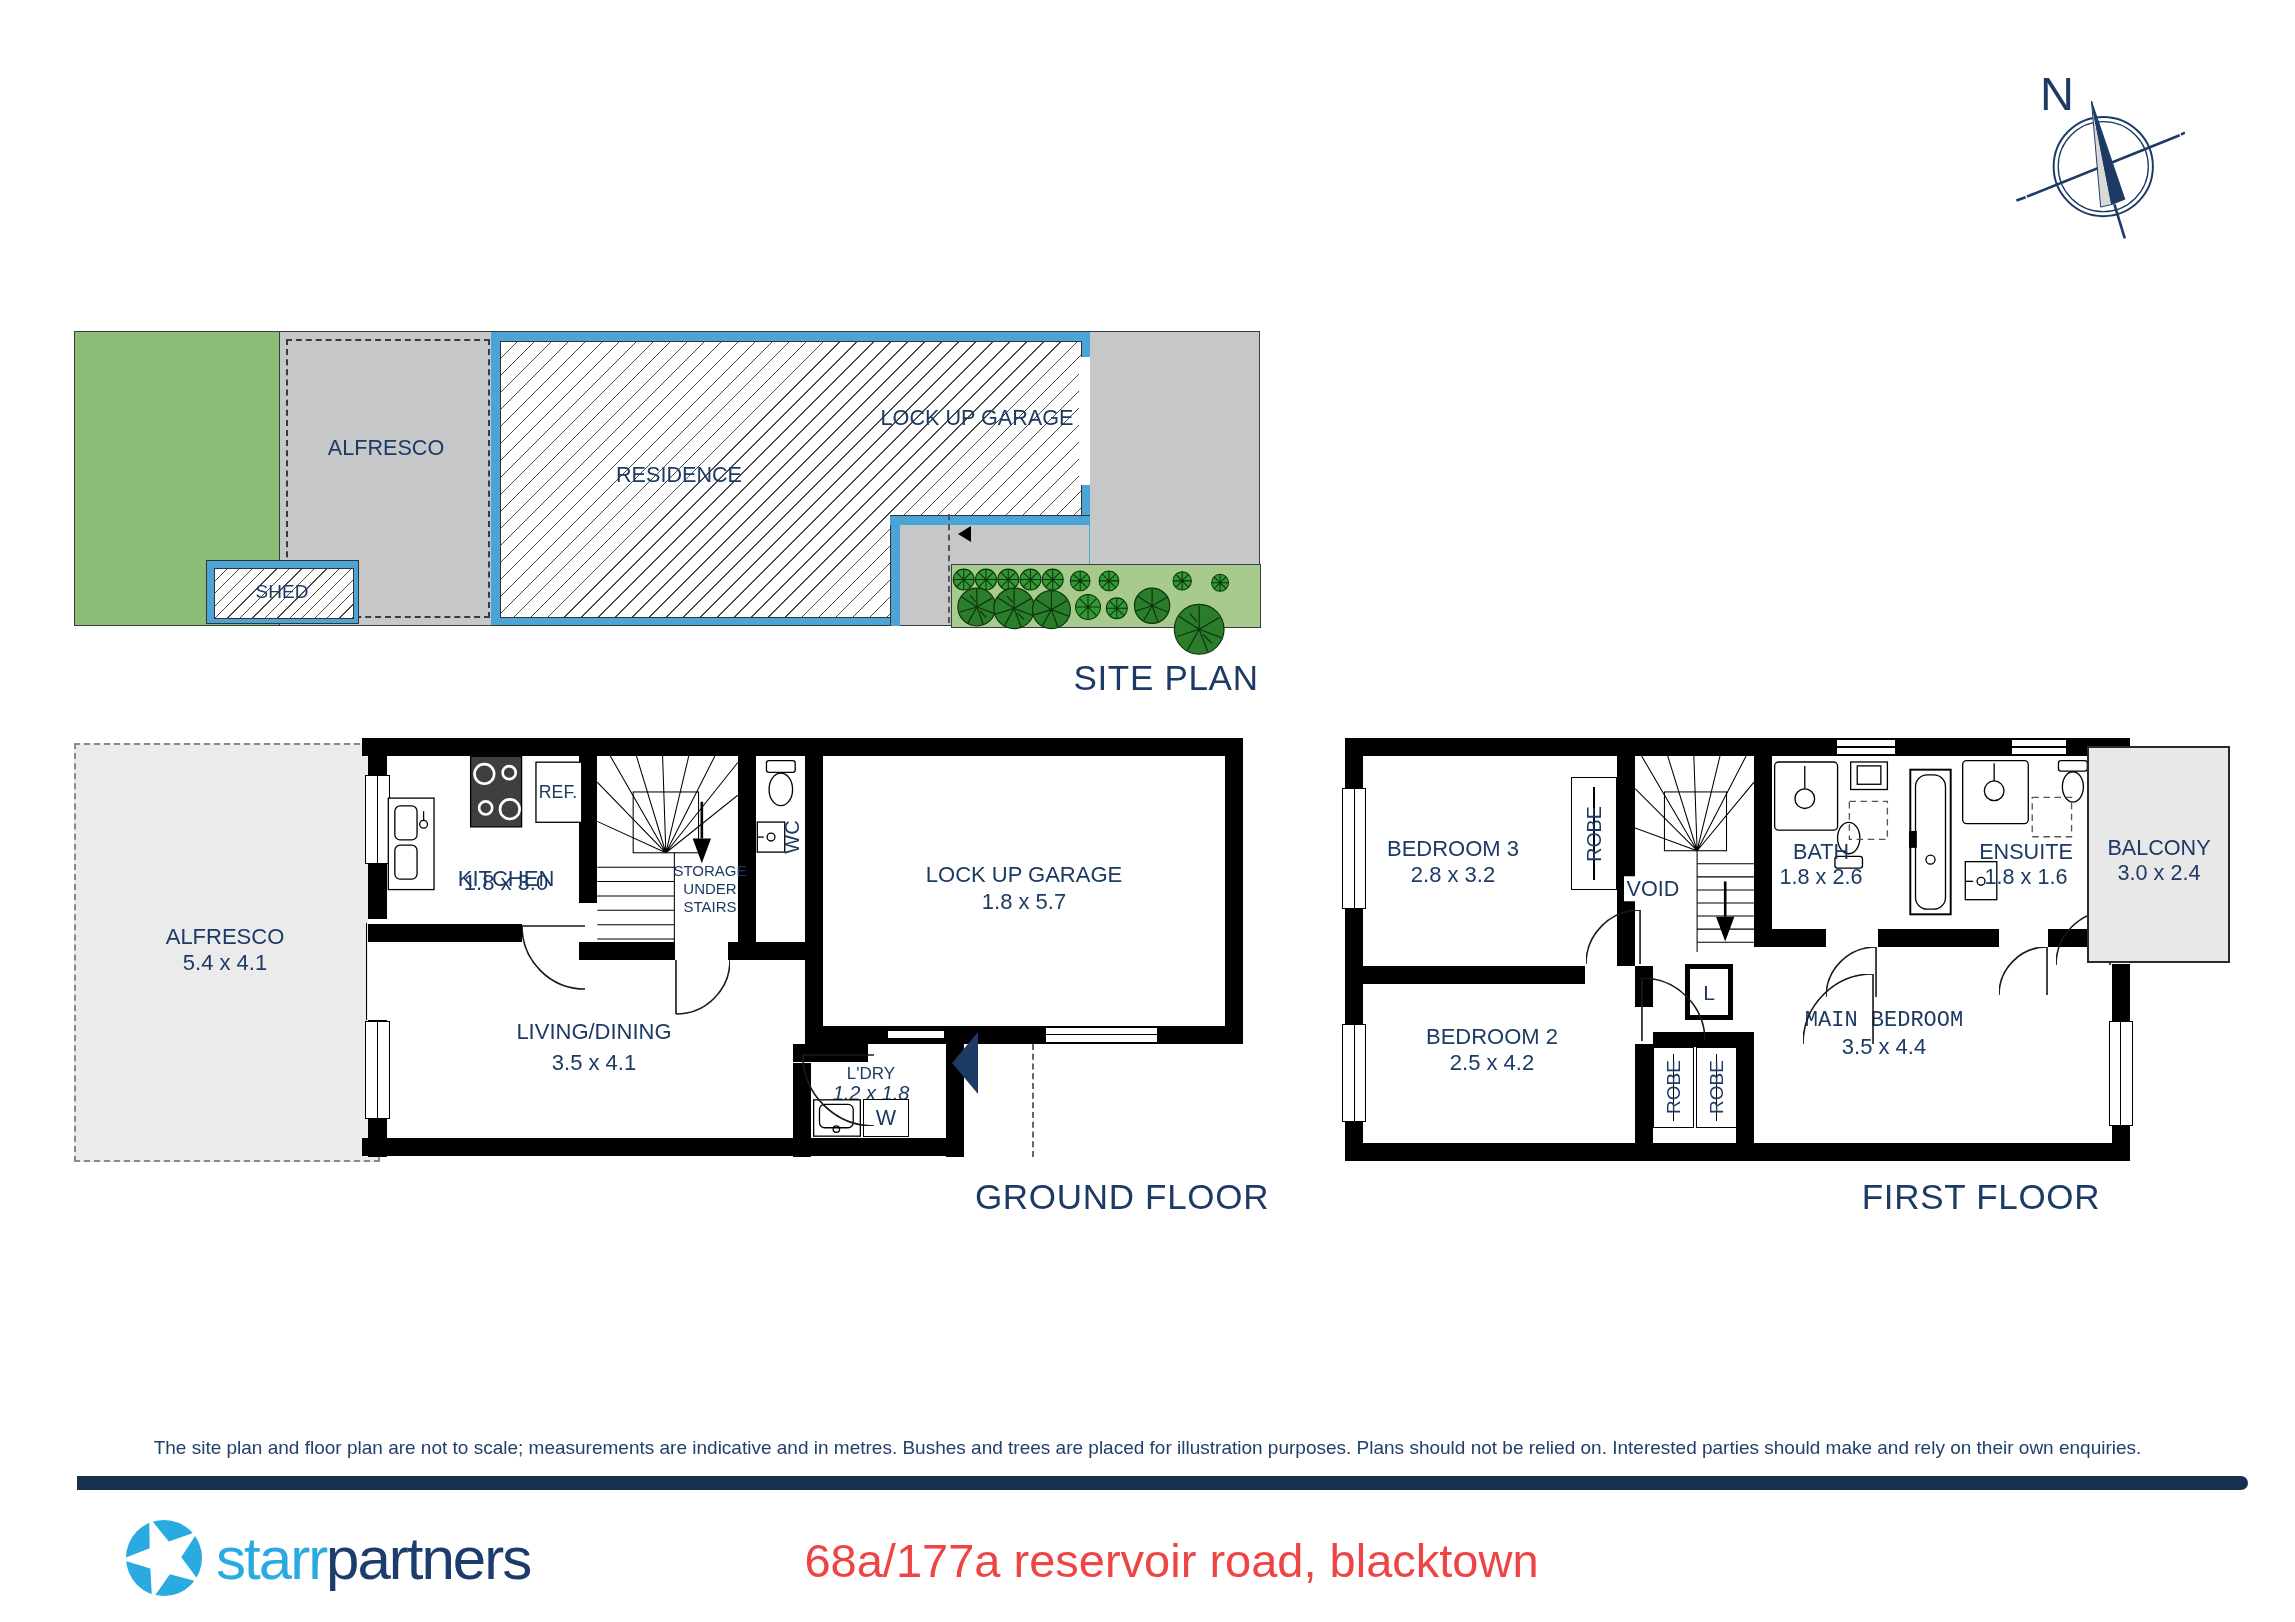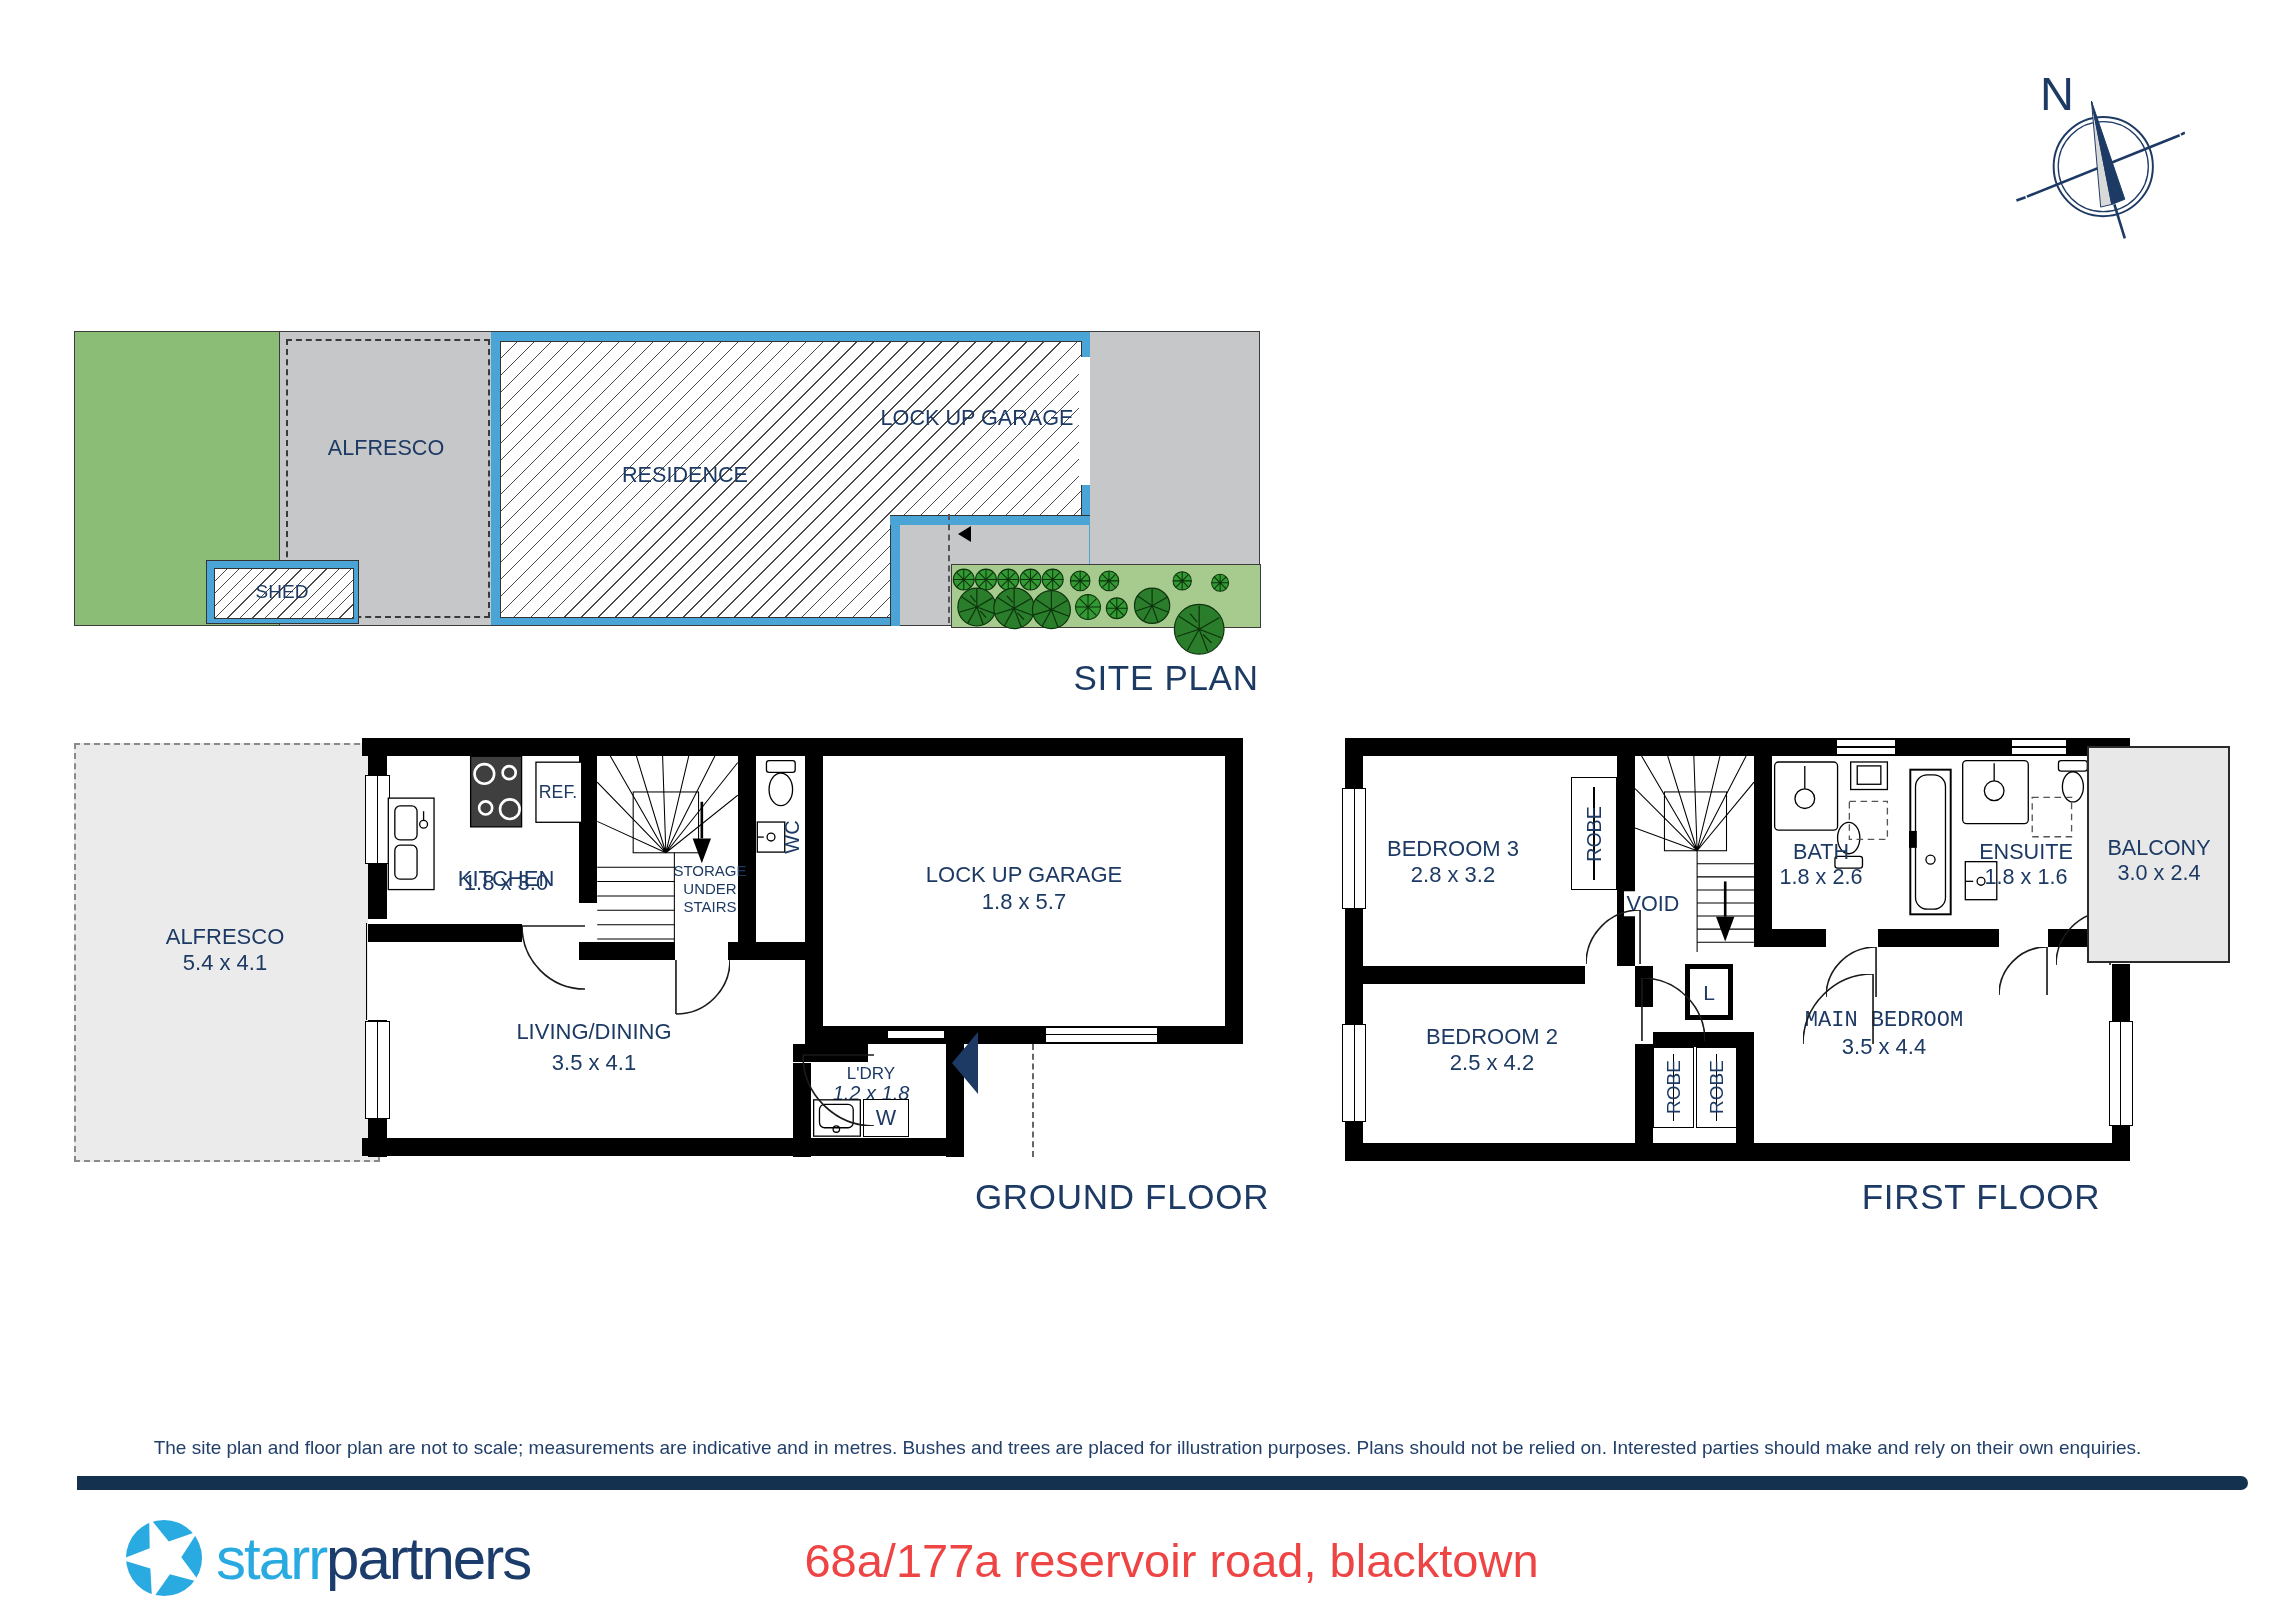--- a/index.html
+++ b/index.html
@@ -47,21 +47,21 @@
   <div class="lbl" style="left:311px;top:116px;font-size:21.6px;">ALFRESCO</div>
 
   <div class="abs" style="left:416px;top:0;width:599px;height:293px;background:#4aa5d6;">
     <div class="abs hatch" style="left:9.2px;top:9.2px;width:580px;height:275px;border:0.7px solid #333;"></div>
 
     <div class="abs" style="left:408px;top:192px;width:190px;height:101px;background:#c6c7c8;"></div>
     <div class="abs" style="left:399px;top:183px;width:9.2px;height:111px;background:#4aa5d6;border-left:0.7px solid #333;"></div>
     <div class="abs" style="left:399px;top:183px;width:200px;height:9.2px;background:#4aa5d6;border-top:0.7px solid #333;"></div>
 
     <div class="abs" style="left:588px;top:25px;width:10.5px;height:128px;background:#fff;"></div>
-    <div class="lbl" style="left:194px;top:143px;font-size:21.6px;text-align:right;">RESIDENCE</div>
+    <div class="lbl" style="left:188px;top:143px;font-size:21.6px;text-align:right;">RESIDENCE</div>
     <div class="lbl" style="left:486px;top:86px;font-size:21.6px;">LOCK UP GARAGE</div>
   </div>
 
   <div class="abs" style="left:131px;top:228px;width:151px;height:62px;background:#4aa5d6;border:0.7px solid #333;">
     <div class="abs hatch-sm" style="left:6.5px;top:6.5px;width:138px;height:49px;border:0.7px solid #333;"></div>
     <div class="lbl" style="left:75px;top:31px;font-size:19px;">SHED</div>
   </div>
 
   <div class="abs" style="left:873px;top:182px;width:0;height:109px;border-left:2px dashed #555;"></div>
   <div class="abs" style="left:883px;top:194px;width:0;height:0;border-top:8.5px solid transparent;border-bottom:8.5px solid transparent;border-right:13.7px solid #000;"></div>
@@ -274,21 +274,21 @@
   <svg class="abs" style="left:290px;top:18.3px;" width="119" height="196" viewBox="0 0 182 300">
     <g stroke="#000" stroke-width="1.6" fill="none">
       <path d="M95 145 L0 110 M95 145 L0 50 M95 145 L10 0 M95 145 L50 0 M95 145 L90 0 M95 145 L130 0 M95 145 L170 0 M95 145 L182 40"></path>
       <rect x="45" y="55" width="95" height="90"></rect>
       <path d="M95 165H182 M95 185H182 M95 205H182 M95 225H182 M95 245H182 M95 265H182 M95 285H182"></path>
       <line x1="95" y1="145" x2="95" y2="300"></line>
     </g>
     <line x1="138" y1="192" x2="138" y2="246" stroke="#000" stroke-width="4"></line>
     <polygon points="124,246 152,246 138,284" fill="#000"></polygon>
   </svg>
-  <div class="lbl" style="left:308px;top:166px;font-size:21.6px;background:#fff;padding:0 2.6px;">VOID</div>
+  <div class="lbl" style="left:308px;top:151px;font-size:21.6px;background:#fff;padding:0 2.6px;">VOID</div>
 
   <svg class="abs" style="left:427px;top:19.6px;" width="139" height="164" viewBox="0 0 212 250">
     <g fill="#fff" stroke="#000" stroke-width="2">
       <rect x="4" y="6" width="96" height="104" rx="6"></rect>
       <circle cx="50" cy="62" r="15"></circle>
       <line x1="50" y1="12" x2="50" y2="47"></line>
       <rect x="120" y="6" width="56" height="42"></rect>
       <rect x="130" y="12" width="36" height="28"></rect>
       <rect x="96" y="150" width="42" height="18" rx="4" transform="rotate(0)"></rect>
       <ellipse cx="117" cy="122" rx="17" ry="24"></ellipse>

